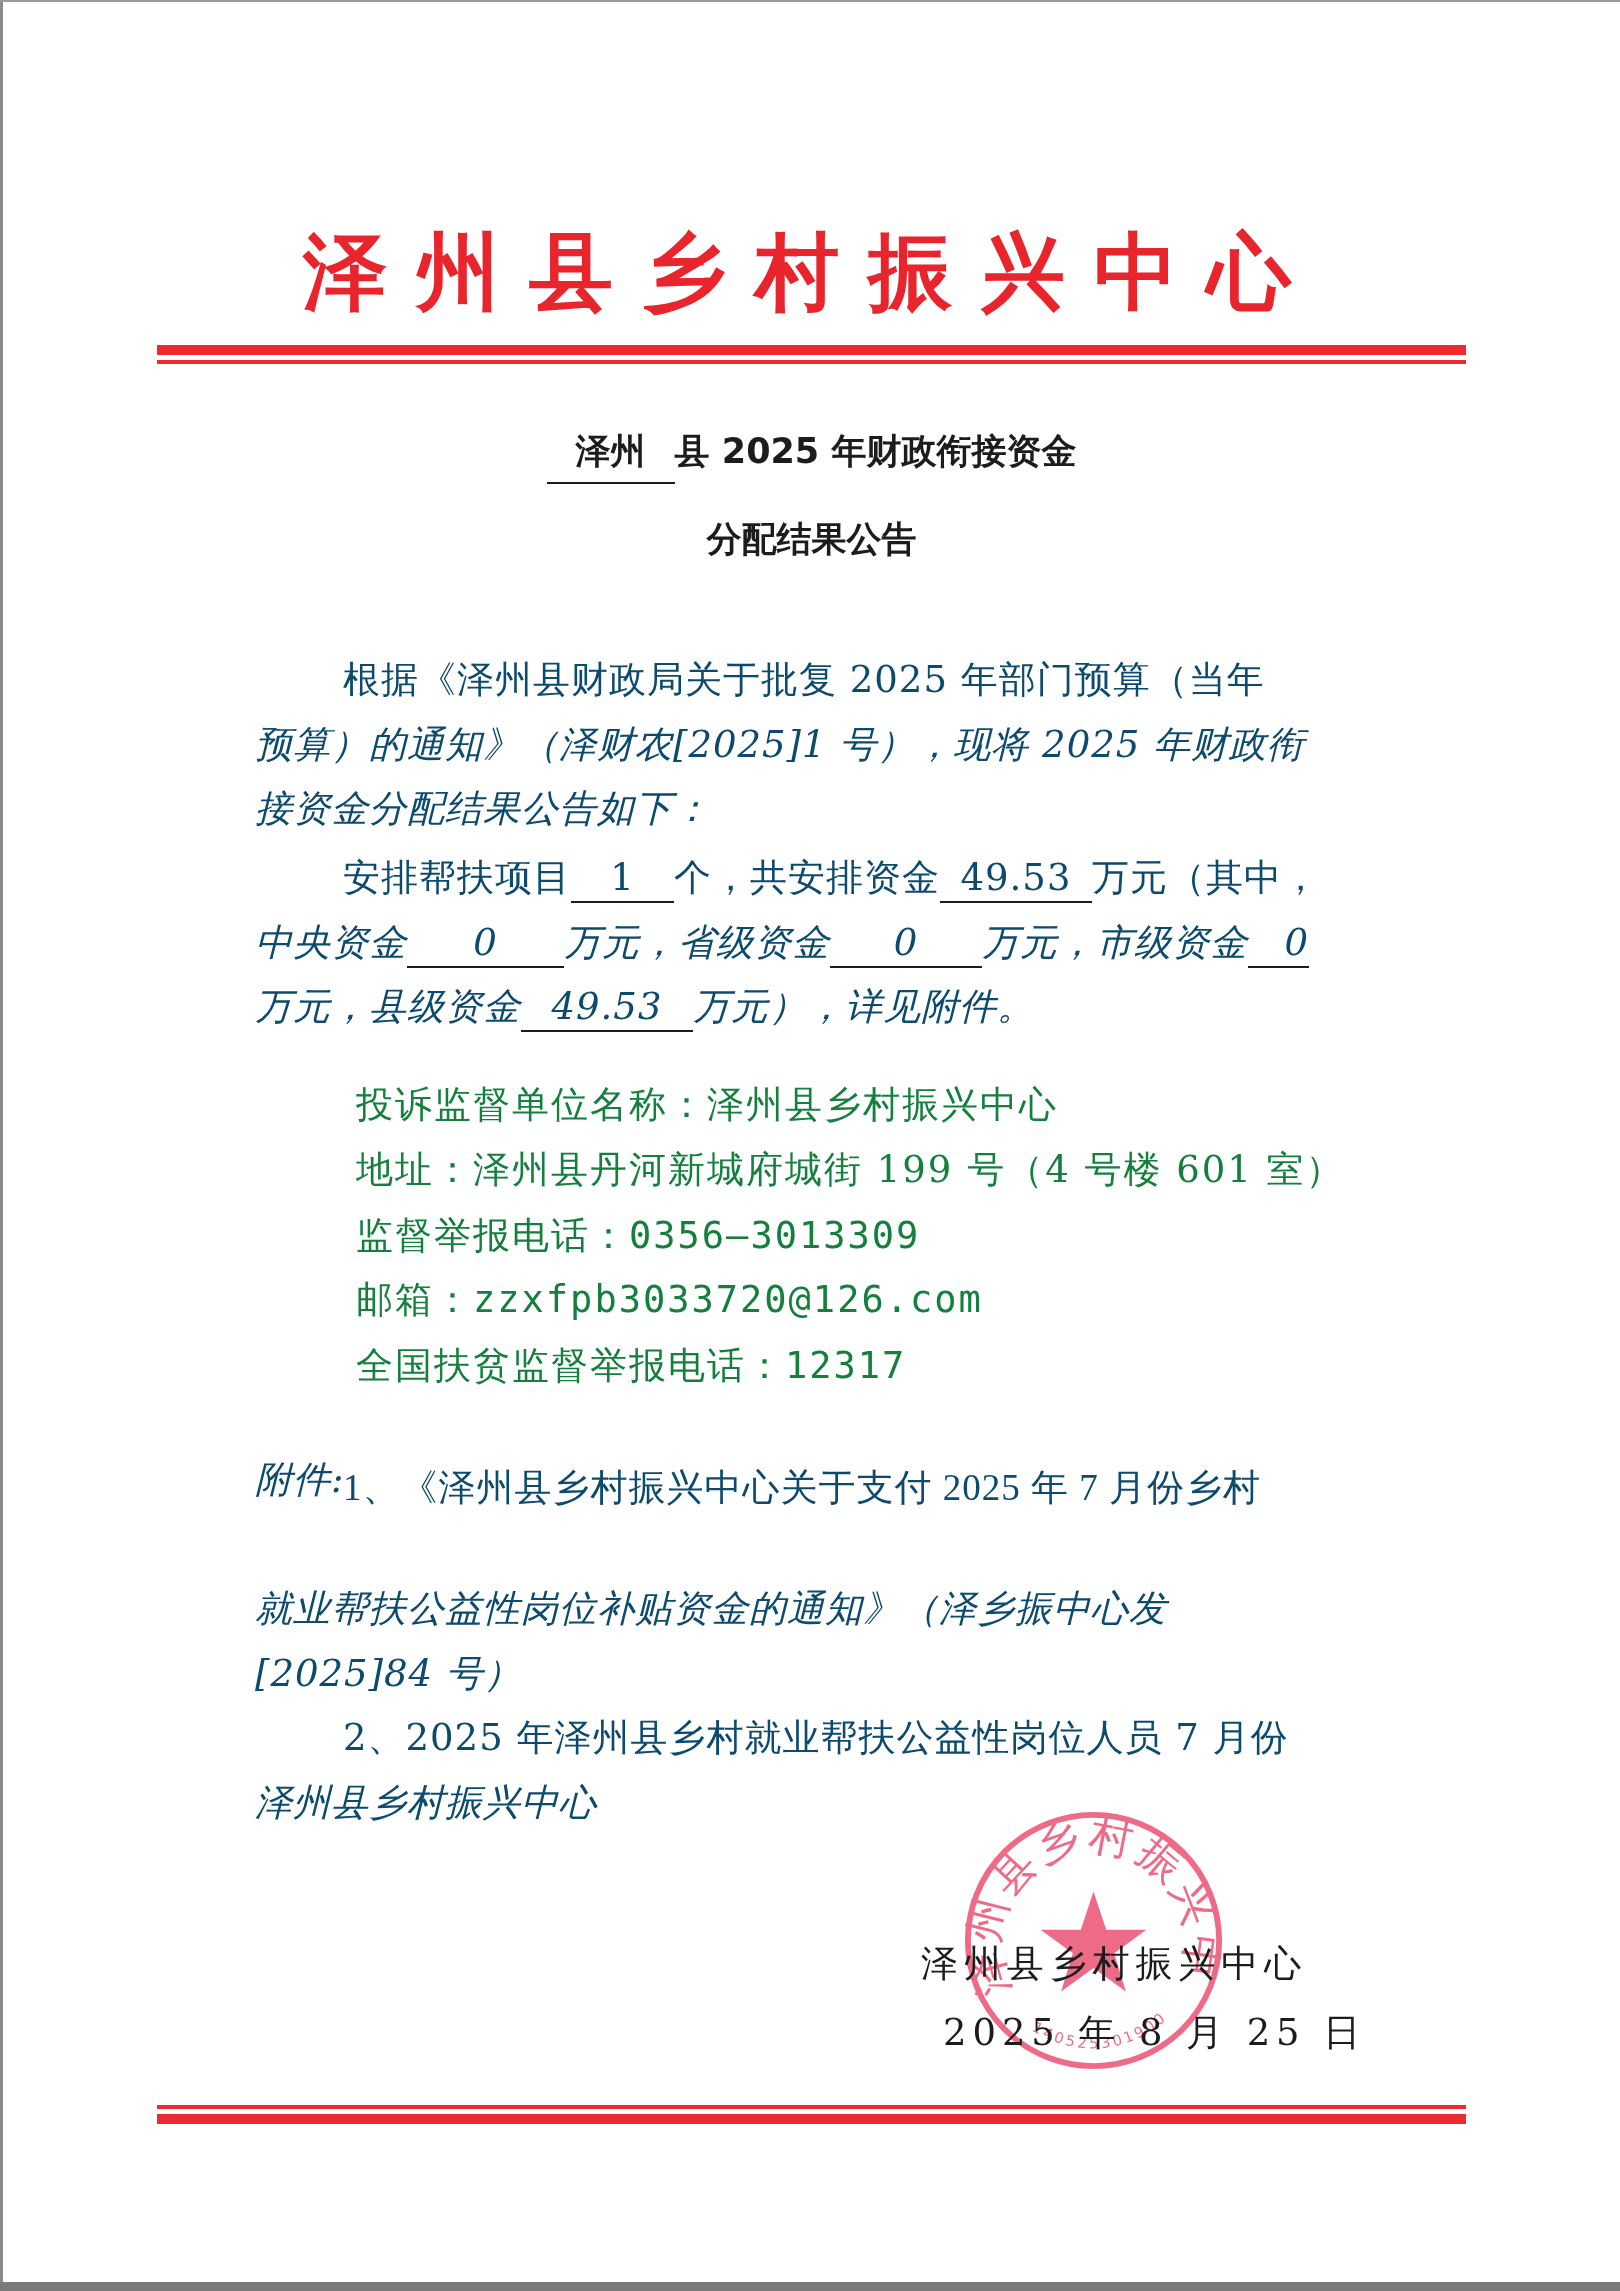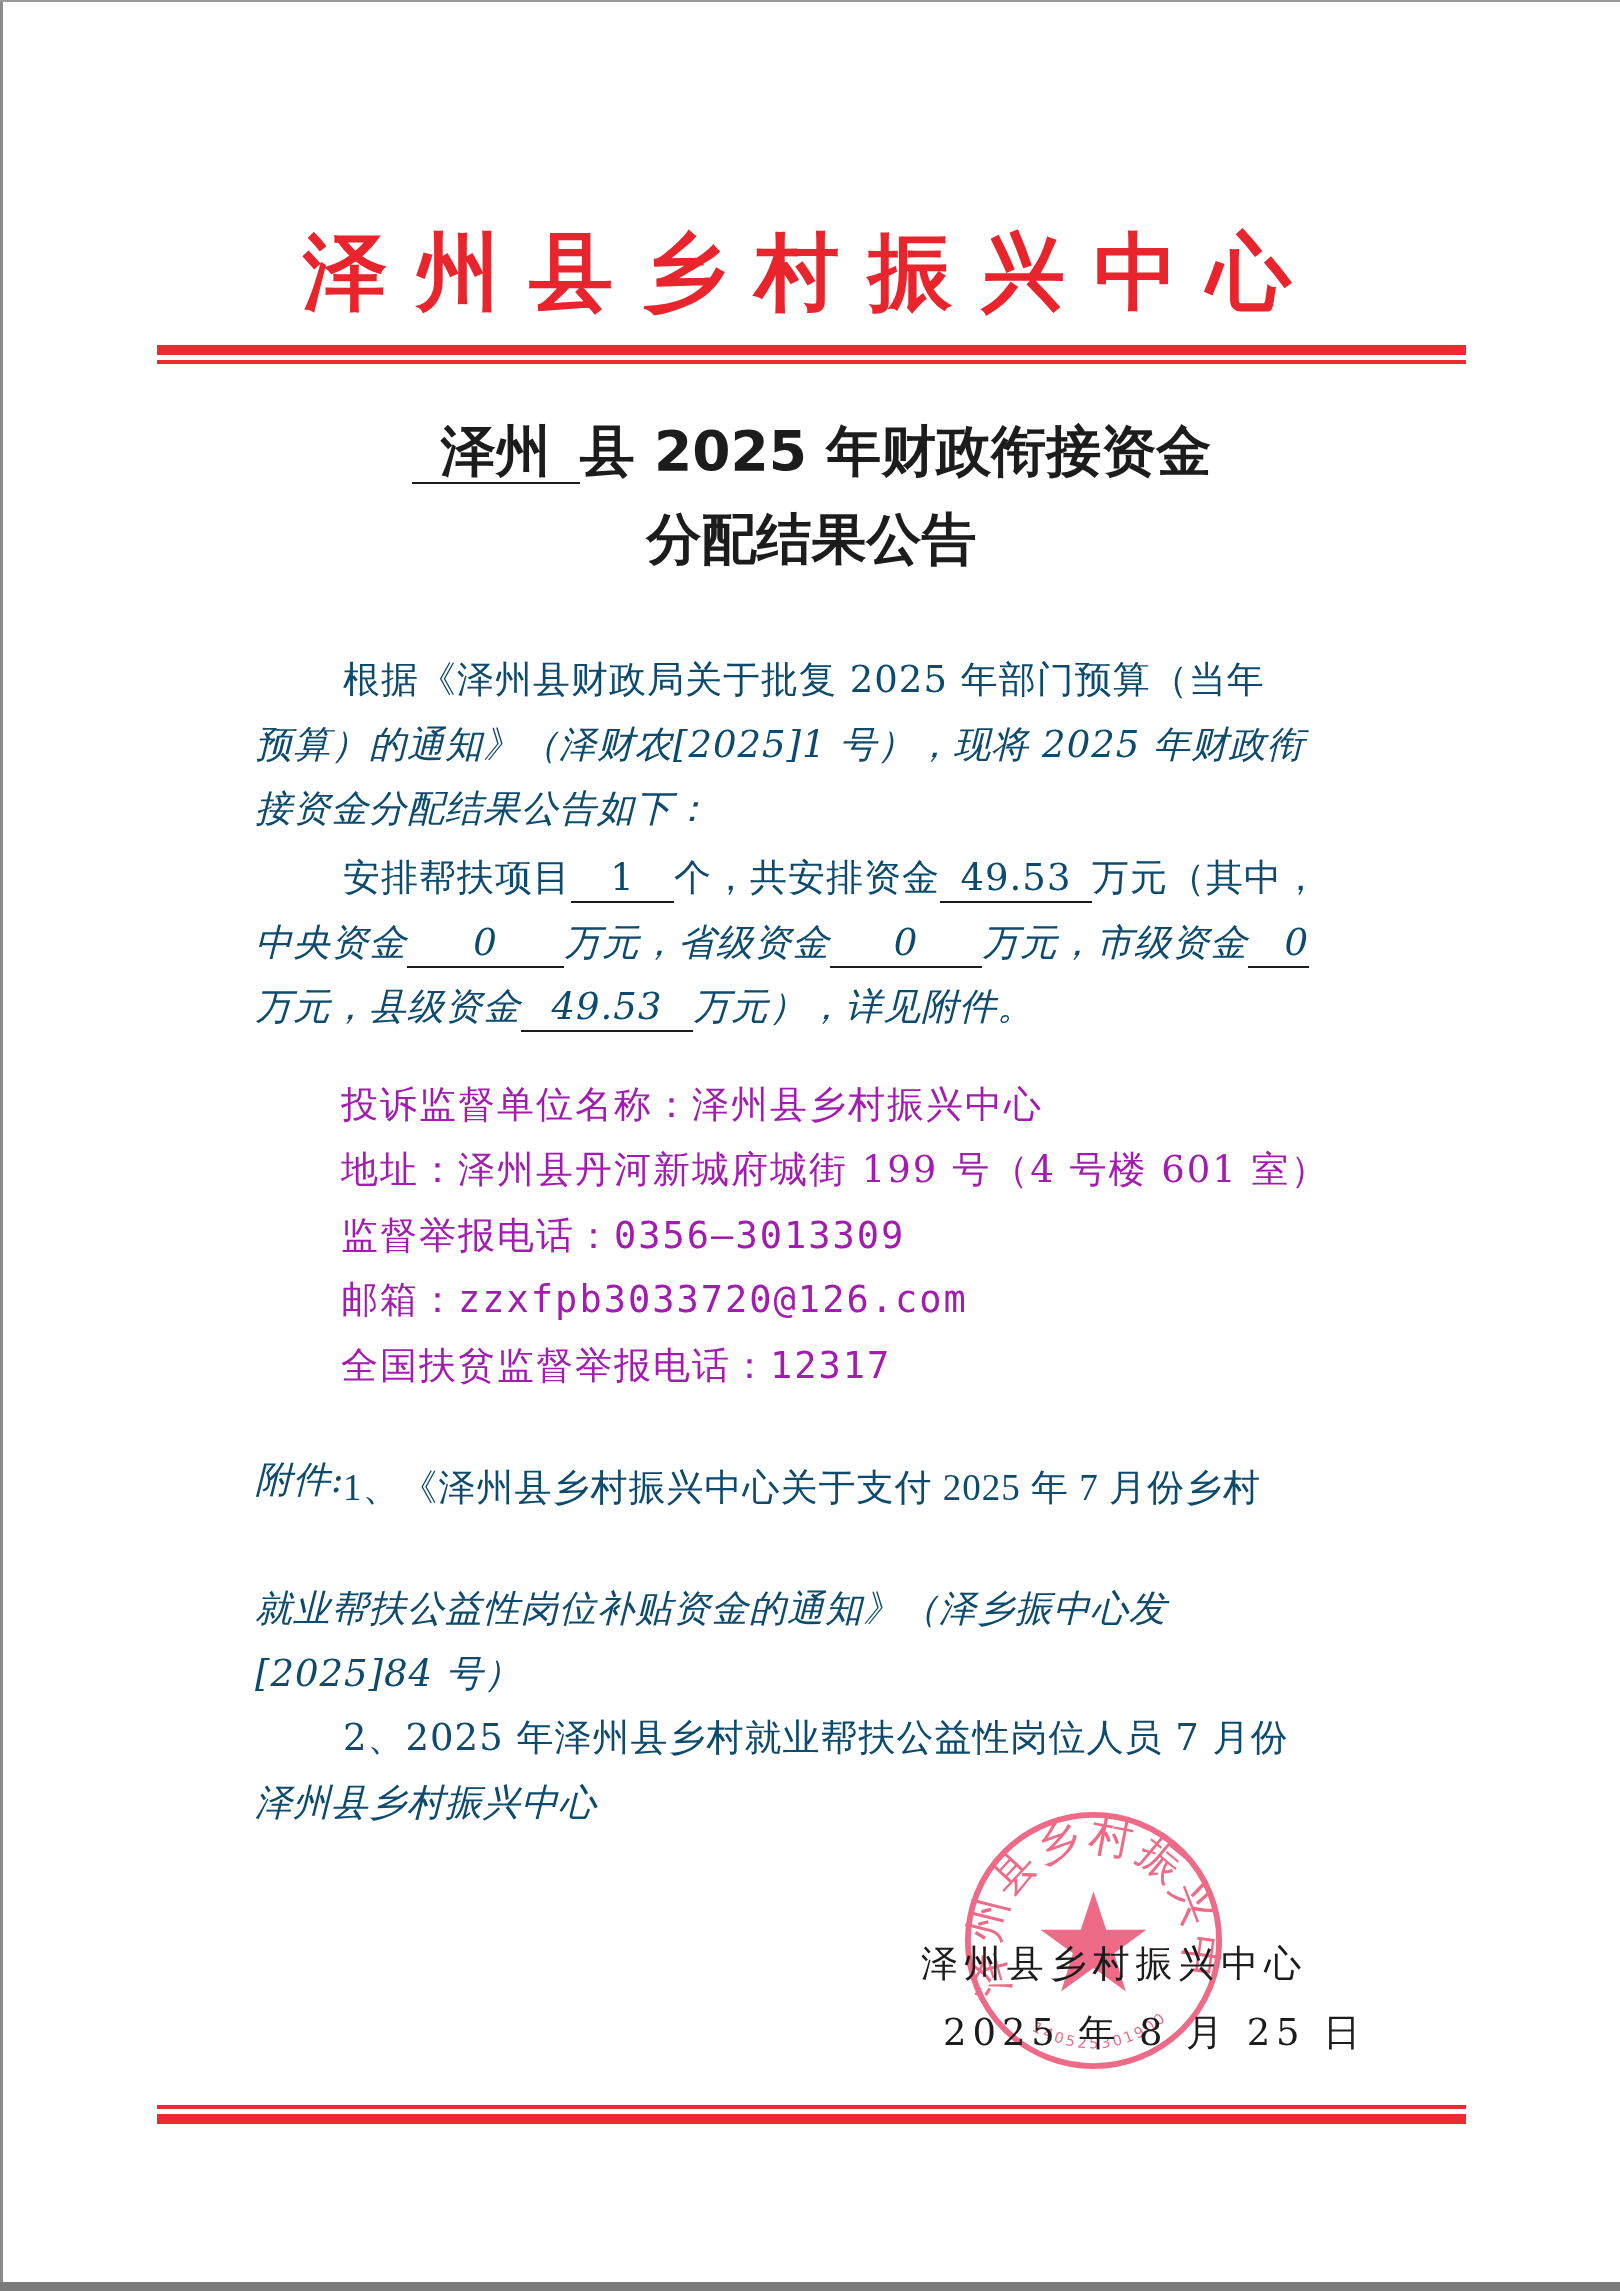--- a/index.html
+++ b/index.html
@@ -44,21 +44,21 @@
     .rule.top-thin  { top: 360px; height: 3.9px; }
     .rule.bot-thin  { top: 2105px; height: 3.9px; }
     .rule.bot-thick { top: 2114px; height: 9.8px; }
 
     .title {
       position: absolute;
       left: 157px; width: 1309px;
       text-align: center;
       font-family: "DejaVu Sans", "Liberation Sans", sans-serif;
       font-weight: bold;
-      font-size: 55px;
+      font-size: 35px;
       color: #1c1c1c;
       line-height: 69px;
     }
     .title.line1 { top: 417px; }
     .title.line2 { top: 505px; }
     .title .county-fill {
       display: inline-block;
       border-bottom: 2.9px solid #1c1c1c;
       padding: 0 29px 0 29px;
       line-height: 61px;
@@ -76,24 +76,24 @@
     .para.flush { left: 255px; font-style: italic; }
     .para.indent { left: 343px; }
     .blank {
       display: inline-block;
       border-bottom: 2px solid #1c1c1c;
       text-align: center;
       line-height: 47px;
     }
     .contact {
       position: absolute;
-      left: 341px;
+      left: 356px;
       font-size: 37px;
       line-height: 65px;
-      color: #a21caf;
+      color: #15803d;
       white-space: nowrap;
       letter-spacing: 2px;
     }
     .mono {
       font-family: "DejaVu Sans Mono", "Liberation Mono", monospace;
     }
     .signature {
       position: absolute;
       font-size: 37px;
       line-height: 65px;

